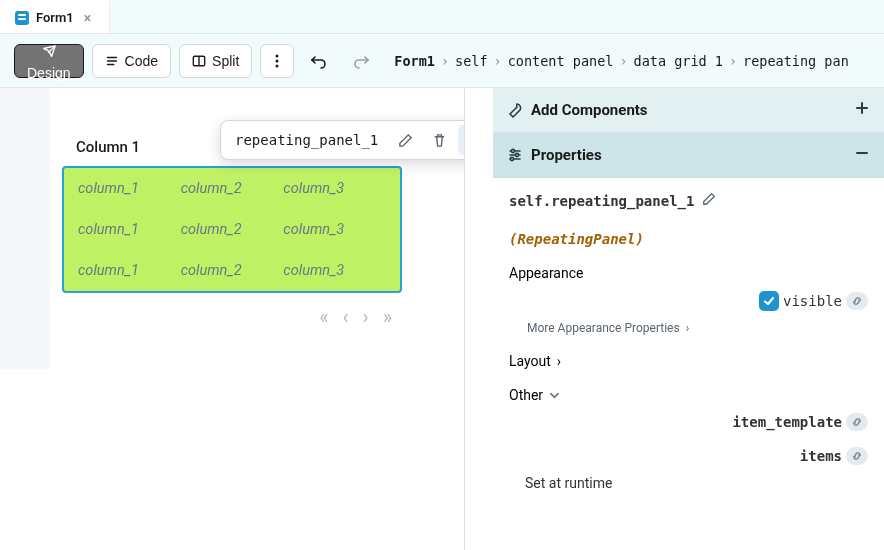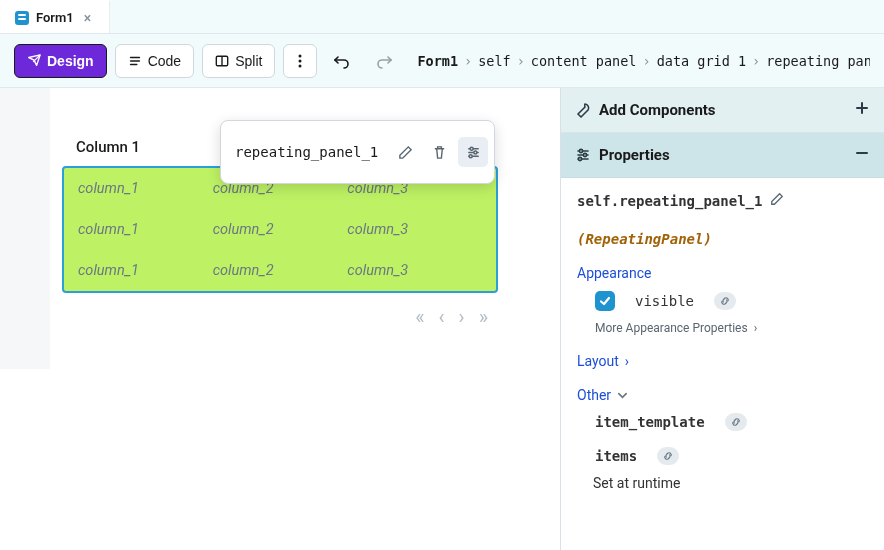--- a/index.html
+++ b/index.html
@@ -16,21 +16,21 @@
   
   .tabs { display:flex; height:34px; border-bottom:1px solid #e1e8ed; background:#f2fbfc; }
   .tab { display:flex; align-items:center; gap:6px; padding:0 14px; height:100%; background:#fff; border-right:1px solid #e8ecef; border-top:2px solid transparent; font-size:13px; font-weight:600; }
   .tab-icon { width:16px; height:16px; display:flex; align-items:center; justify-content:center; }
   .tab-close { font-size:14px; color:#8a9299; cursor:pointer; padding:2px 4px; line-height:1; }
 
   
   .toolbar { display:flex; align-items:center; gap:8px; height:54px; padding:0 14px; background:#f2fbfc; border-bottom:1px solid #e1e8ed; }
   .btn { display:flex; align-items:center; gap:6px; height:34px; padding:0 12px; border:1px solid #d0d7de; border-radius:6px; background:#fff; font-size:14px; font-weight:500; cursor:pointer; color:#1a1a1a; }
   .btn svg { flex-shrink:0; }
-  .btn.primary { background:#6d28d9; color:#fff; border-color:#1a1a1a; font-weight:700; }
+  .btn.primary { background:#737373; color:#fff; border-color:#1a1a1a; font-weight:400;flex-direction:column; }
   .btn.icon-only { width:34px; padding:0; justify-content:center; }
   .btn.ghost { border-color:transparent; background:transparent; }
   .btn.ghost:disabled, .btn.ghost.disabled { opacity:.4; cursor:default; }
   .breadcrumb { display:flex; align-items:center; gap:6px; margin-left:8px; font-family:"SFMono-Regular",Consolas,Menlo,monospace; font-size:13.5px; color:#1a1a1a; overflow:hidden; white-space:nowrap; flex:1; min-width:0; }
   .breadcrumb .sep { color:#8a9299; }
   .breadcrumb .seg:first-child { font-weight:700; }
 
   
   .main { display:flex; height:calc(100% - 34px - 54px); }
   .canvas { flex:1; position:relative; background:#fff; overflow:auto; }
@@ -38,37 +38,37 @@
   .canvas-inner::before { content:''; position:absolute; left:0; top:0; bottom:0; width:50px; background:#f5f7f9; }
 
   
   .grid-wrap { position:relative; z-index:1; }
   .grid-headers { display:grid; grid-template-columns:1fr 1fr 1fr; font-size:15px; font-weight:500; color:#1a1a1a; padding:10px 14px; }
   .grid-body { border:2px solid #2aa0d8; border-radius:4px; background:#bef264; }
   .grid-row { display:grid; grid-template-columns:1fr 1fr 1fr; padding:12px 14px; color:#6b7785; font-style:italic; font-size:14.5px; }
   .grid-pager { display:flex; justify-content:flex-end; gap:14px; padding:12px 10px 0; font-size:20px; color:#b2bcc5; }
 
   
-  .float-label { position:absolute; z-index:5; top:32px; left:220px; display:flex; align-items:center; background:#fff; border:1px solid #d0d7de; border-radius:8px; box-shadow:0 4px 14px rgba(0,0,0,.15); padding:16px 6px; gap:4px; }
+  .float-label { position:absolute; z-index:5; top:32px; left:220px; display:flex; align-items:center; background:#fff; border:1px solid #d0d7de; border-radius:8px; box-shadow:0 4px 14px rgba(0,0,0,.15); padding:4px 6px; gap:4px; }
   .float-label .name { font-family:"SFMono-Regular",Consolas,Menlo,monospace; font-size:14px; padding:4px 8px; }
   .float-btn { width:30px; height:30px; display:flex; align-items:center; justify-content:center; cursor:pointer; border-radius:5px; color:#5a6570; }
   .float-btn.active { background:#e8eef3; }
 
   
-  .rpanel { width:324px; border-left:1px solid #d9e1e6; background:#fff; overflow:auto; flex-shrink:0; }
+  .rpanel { width:420px; border-left:1px solid #d9e1e6; background:#fff; overflow:auto; flex-shrink:0;padding-left:28px; }
   .psec-head { display:flex; align-items:center; justify-content:space-between; padding:12px 14px; background:#cde5e8; border-bottom:1px solid #c5dce0; font-weight:700; font-size:15px; cursor:pointer; }
   .psec-head.light { background:#e3f0f2; border-bottom:1px solid #d5e7ea; }
   .psec-head .icon { display:flex; align-items:center; }
   .psec-head .title { flex:1; margin-left:8px; }
   .psec-body { padding:14px 16px; font-size:14px; color:#333; }
   .prop-id { font-family:"SFMono-Regular",Consolas,Menlo,monospace; font-size:14px; display:flex; align-items:center; gap:8px; }
   .prop-type { font-family:"SFMono-Regular",Consolas,Menlo,monospace; font-style:italic; color:#a16207; margin-top:22px; }
-  .sect-title { color:#1d4ed8; font-size:14px; margin-top:18px; margin-bottom:10px; }
+  .sect-title { color:#000000; font-size:14px; margin-top:18px; margin-bottom:10px; }
   .sect-title:first-of-type { margin-top:22px; }
-  .prop-row { display:flex; align-items:center; gap:20px; margin:10px 0 10px 18px; font-family:"SFMono-Regular",Consolas,Menlo,monospace; font-size:14px; }
+  .prop-row { display:flex; align-items:center; gap:4px; margin:10px 0 10px 18px; font-family:"SFMono-Regular",Consolas,Menlo,monospace; font-size:14px;justify-content:flex-end; }
   .checkbox { width:20px; height:20px; border-radius:5px; background:#1f93d0; display:flex; align-items:center; justify-content:center; flex-shrink:0; }
   .link-chip { display:inline-flex; align-items:center; justify-content:center; width:22px; height:18px; border-radius:9px; background:#e4eaee; }
   .more-link { color:#5a6570; font-size:12px; margin-top:6px; margin-left:18px; display:flex; gap:6px; cursor:pointer; }
   .sect-title.row { display:flex; align-items:center; gap:6px; cursor:pointer; }
   .pill { display:inline-flex; align-items:center; gap:6px; background:#dceef2; border-radius:6px; padding:5px 10px; font-family:"SFMono-Regular",Consolas,Menlo,monospace; font-size:13.5px; margin-left:18px; }
   .italic-note { color:#333; margin-left:16px; margin-top:4px; }
 
 </style>
 </head>
 <body>

